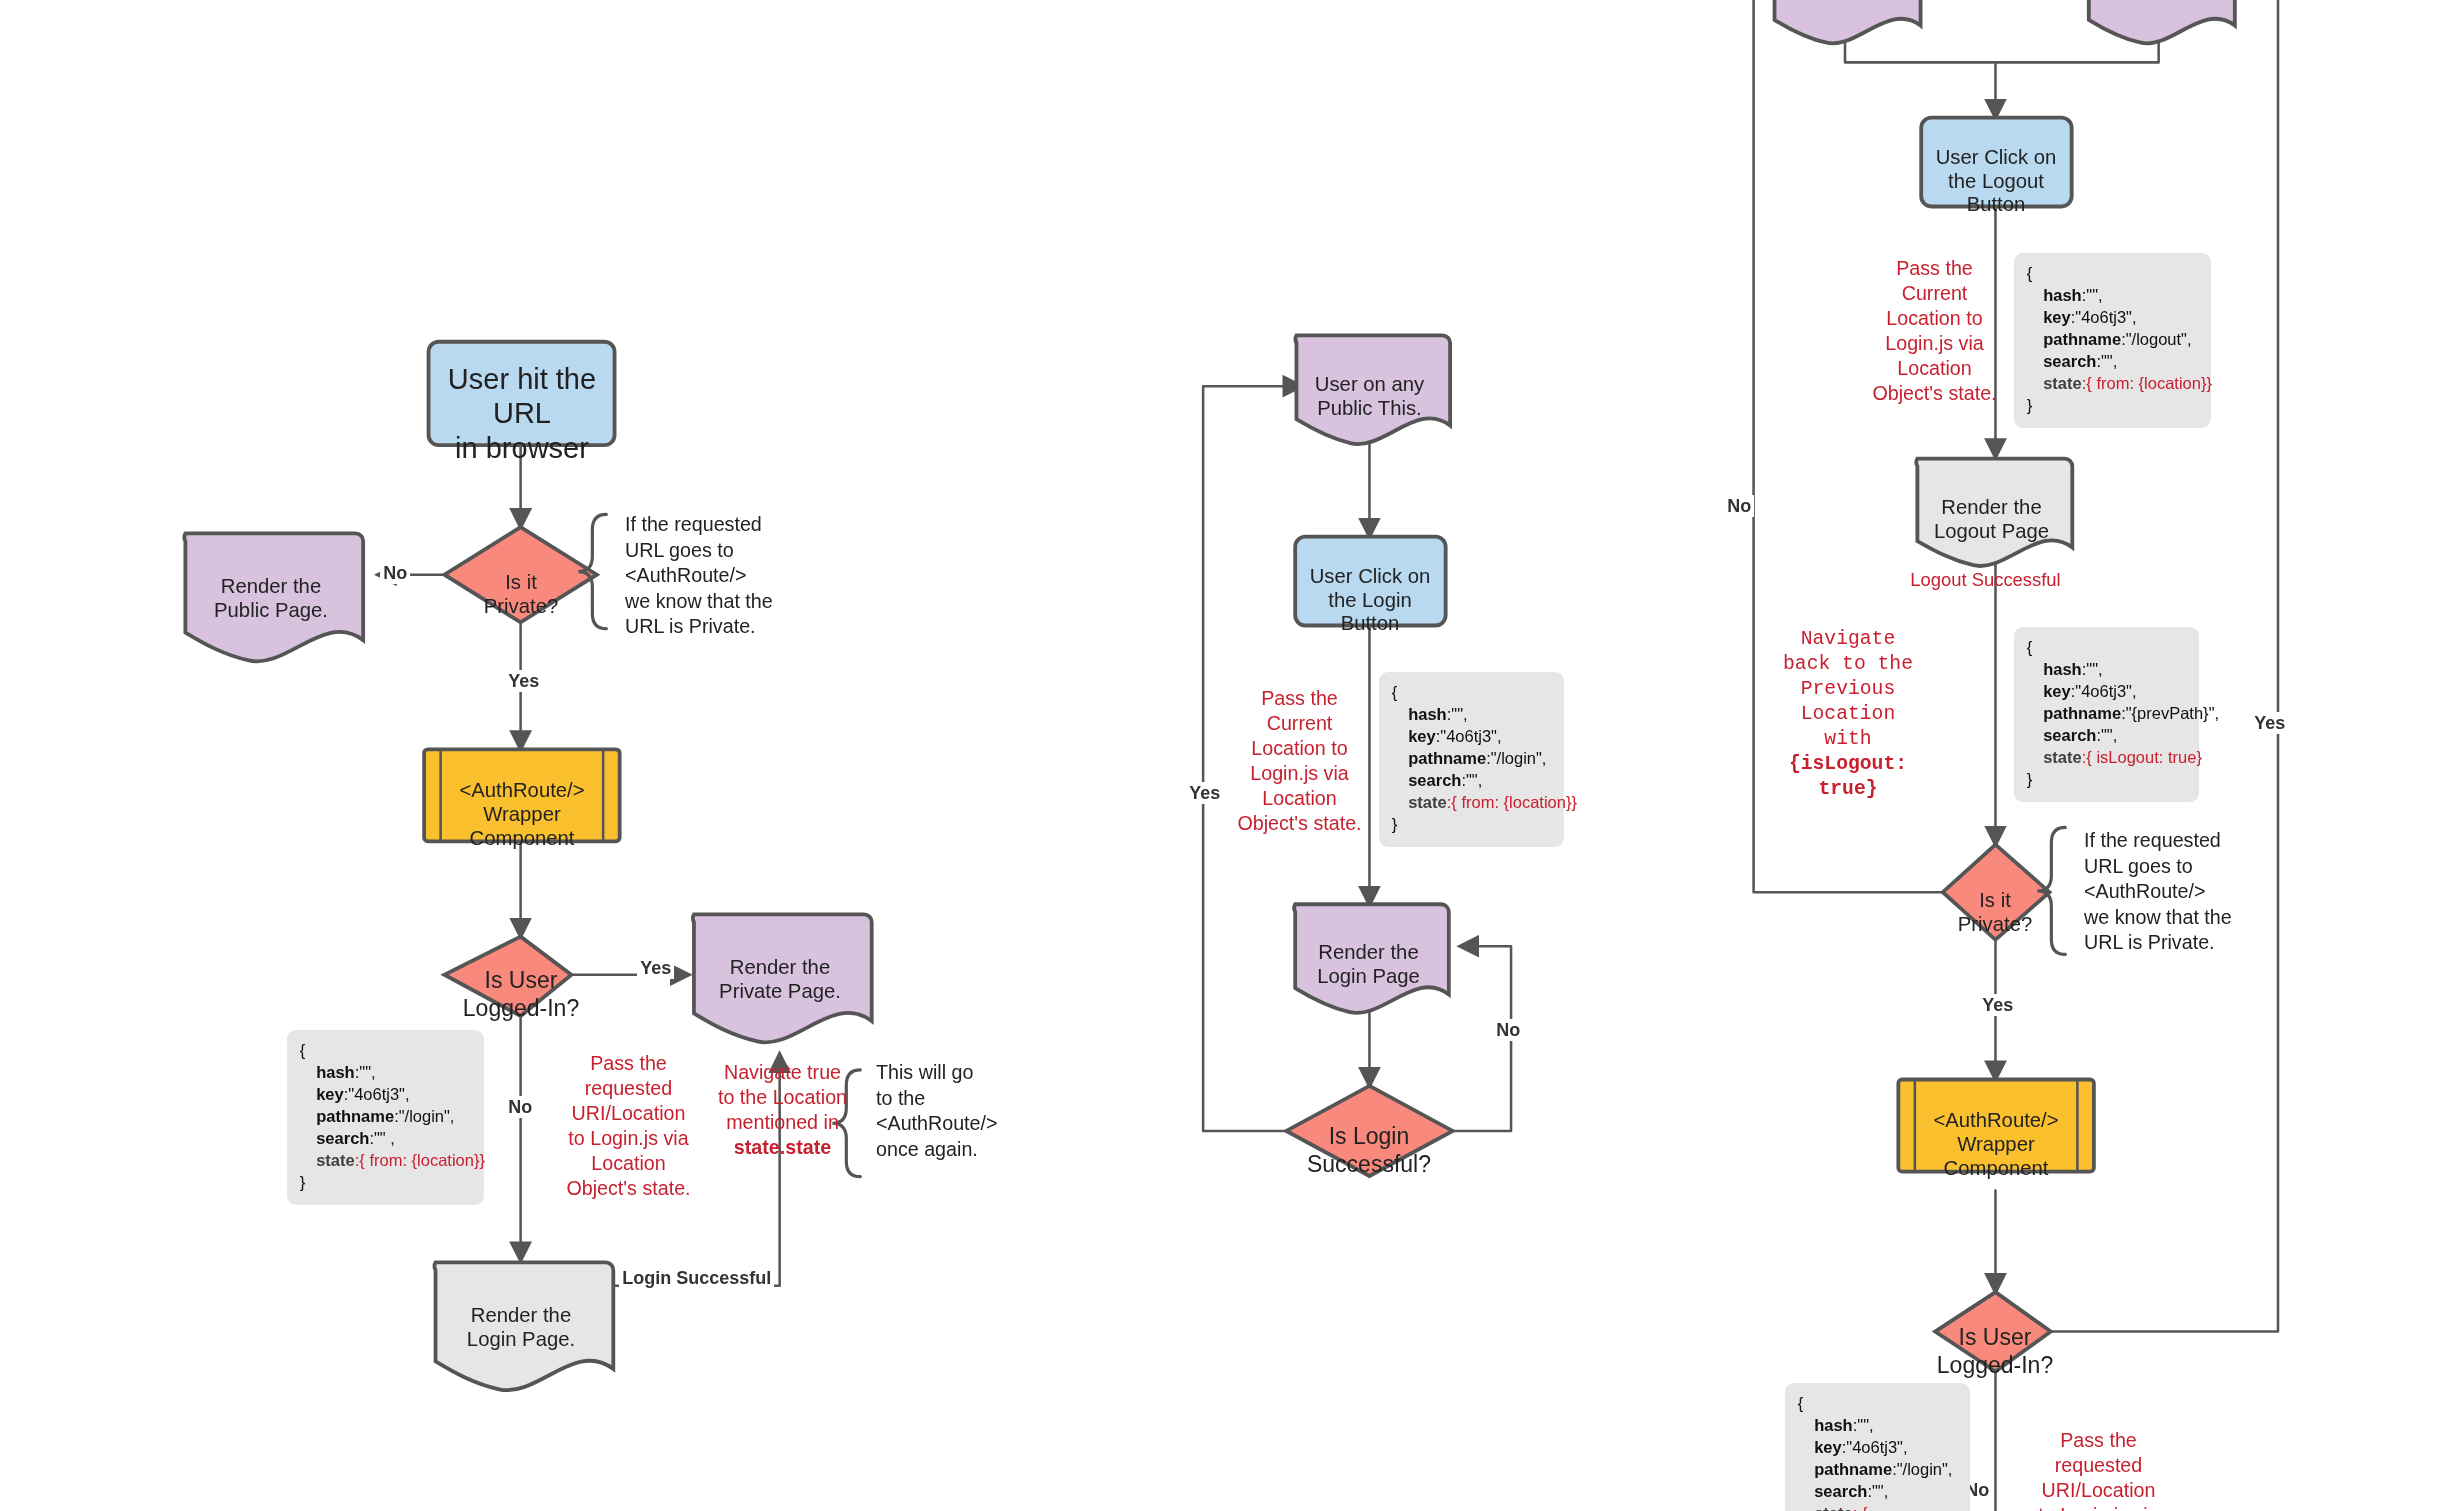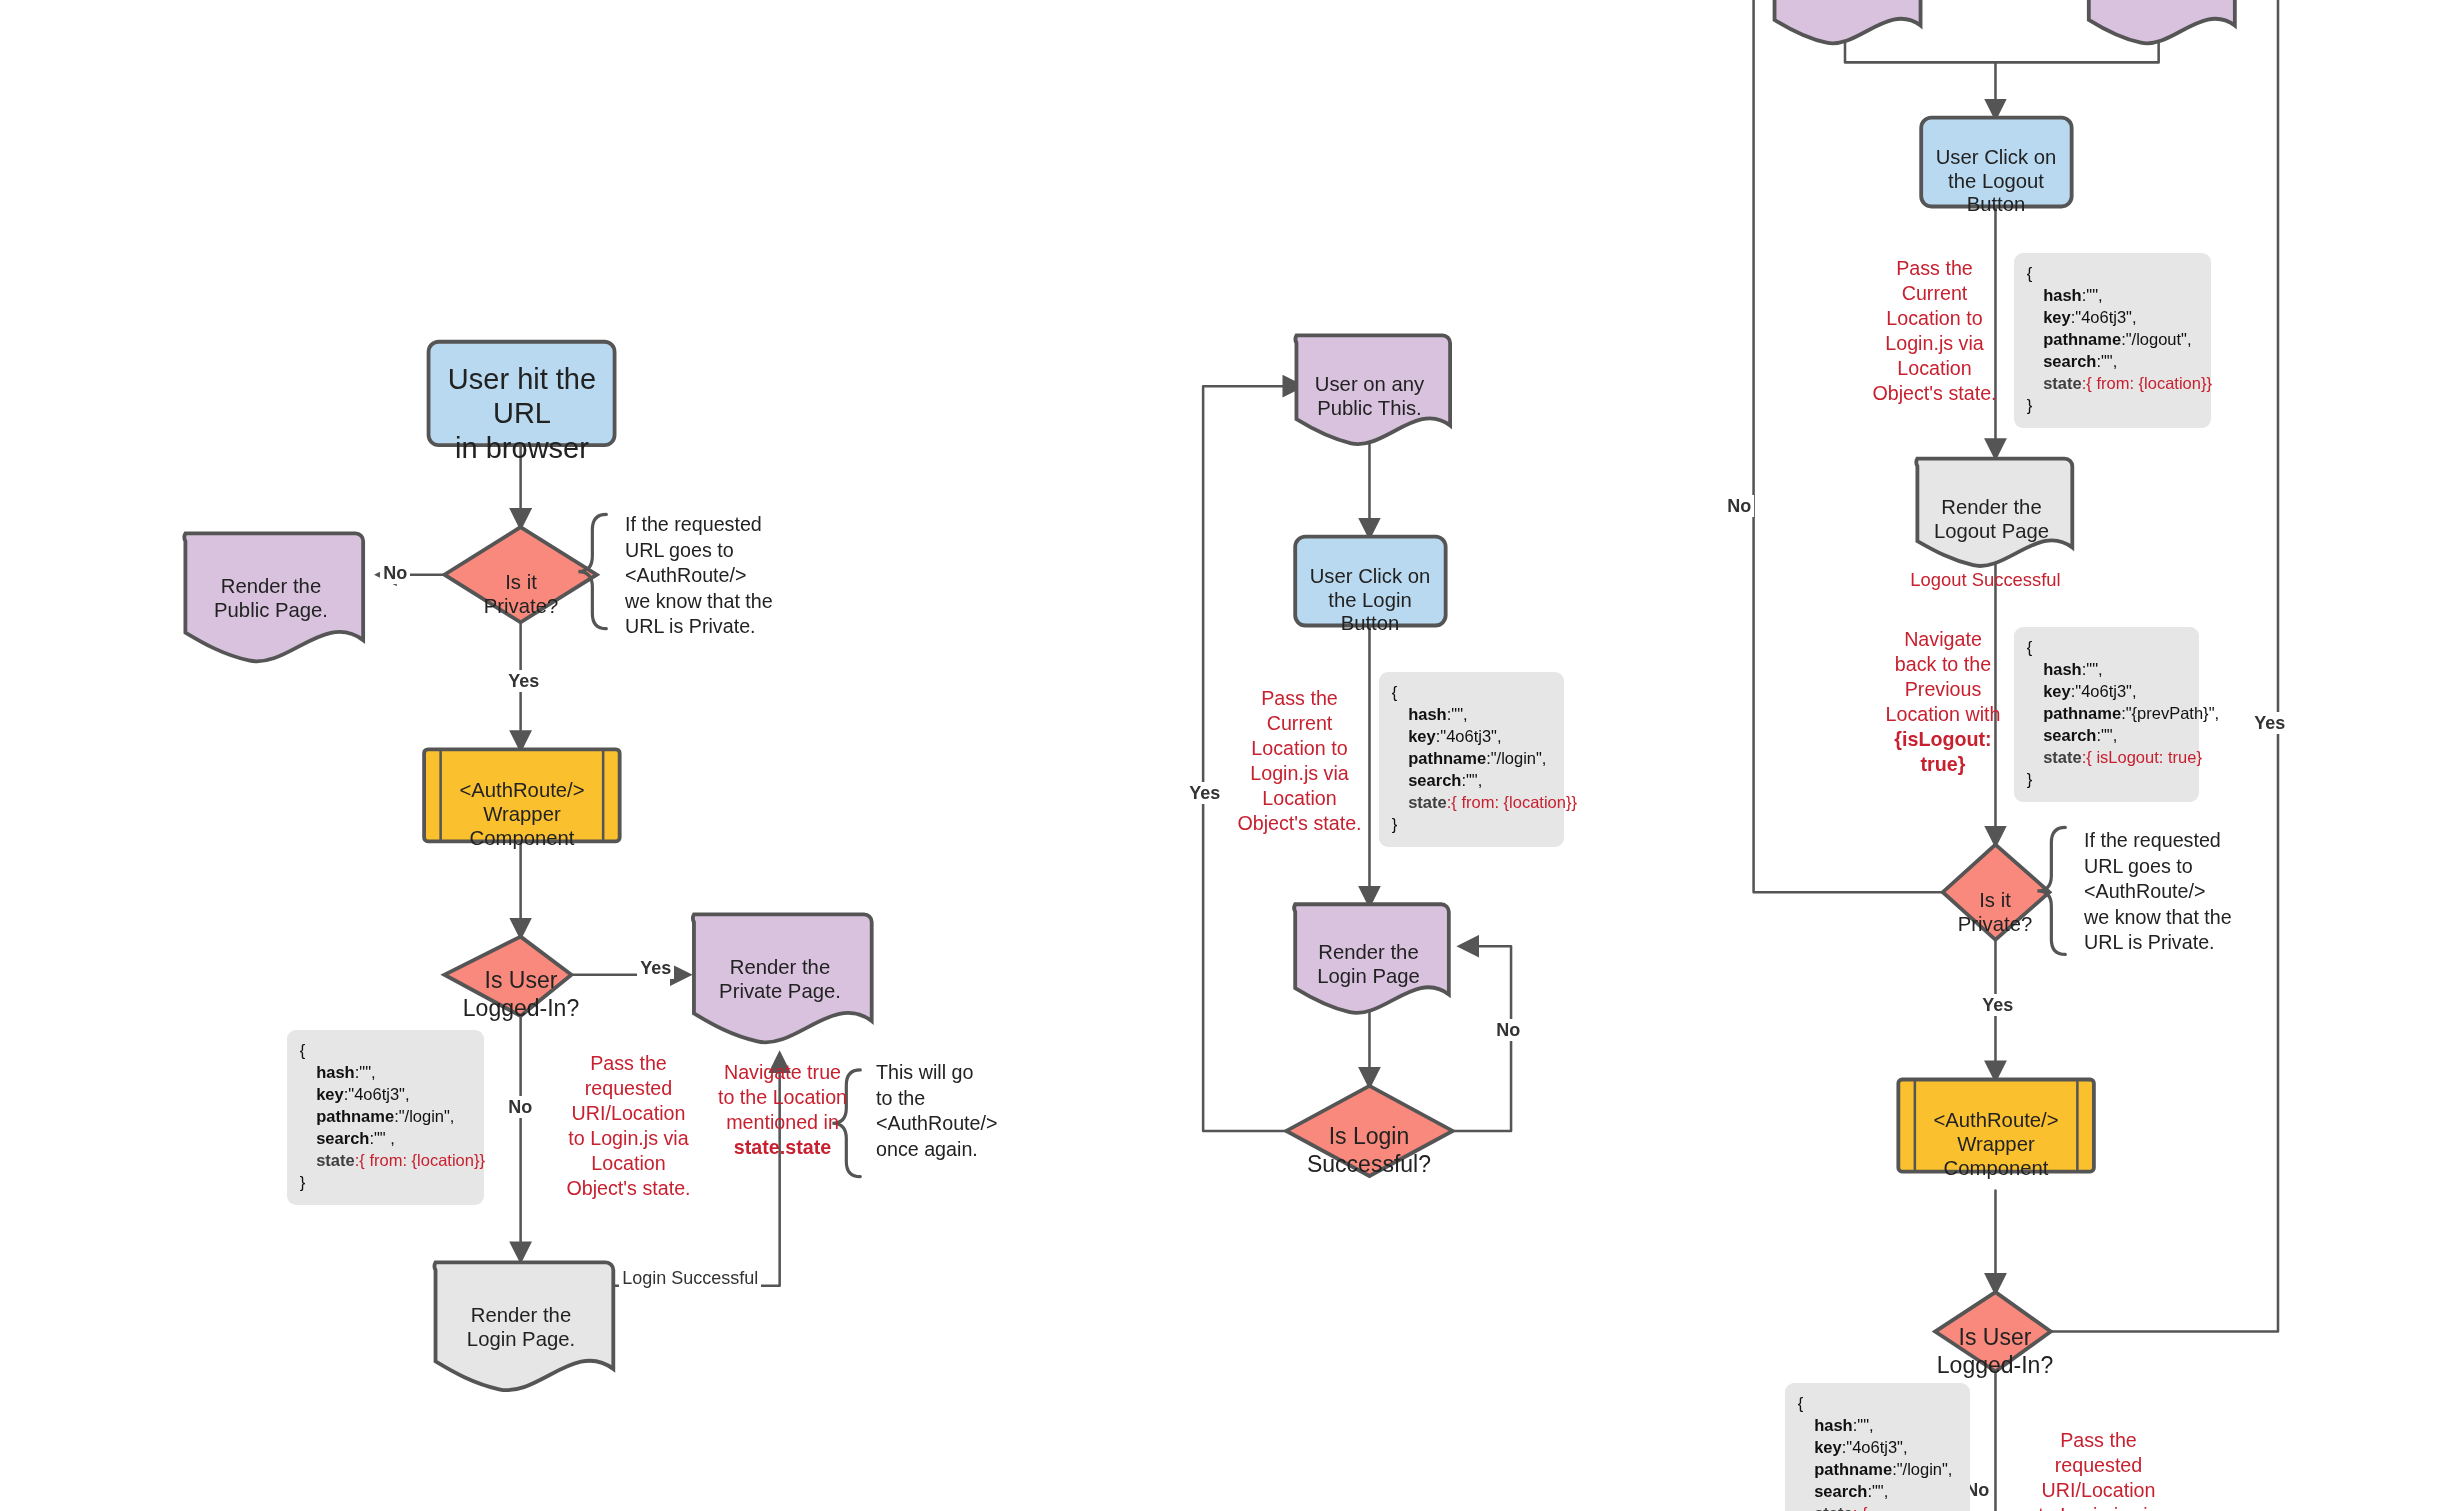--- a/index.html
+++ b/index.html
@@ -27,21 +27,21 @@
     font-weight:bold;
     color:#333333;
     background:#ffffff;
     padding:0.6px 3.2px;
     text-align:center;
     white-space:nowrap;
   }
   .edgeLblPlain{
     position:absolute;
     font-size:18px;
-    font-weight:normal;
+    font-weight:bold;
     color:#333333;
     background:#ffffff;
     padding:0.6px 3.2px;
     text-align:center;
     white-space:nowrap;
   }
   .annot{
     position:absolute;
     font-size:19.7px;
     color:#c8202f;
@@ -293,21 +293,21 @@
 
   <div class="annot" style="left:1860px;top:256px;width:149px;">Pass the
 Current
 Location to
 Login.js via
 Location
 Object's state.</div>
 
   <div class="annotRedLeft" style="left:1903px;top:568px;width:165px;font-size:18.4px;">Logout Successful</div>
 
-  <div class="annot" style="left:1870px;top:627px;width:146px;"><span>Navigate
+  <div class="annot" style="left:1775px;top:627px;width:146px;font-family:Liberation Mono, monospace;"><span>Navigate
 back to the
 Previous
 Location with</span>
 <b>{isLogout:
 true}</b></div>
 
   <div class="noteTxt" style="left:2084px;top:828px;width:209px;">If the requested
 URL goes to
 &lt;AuthRoute/&gt;
 we know that the

